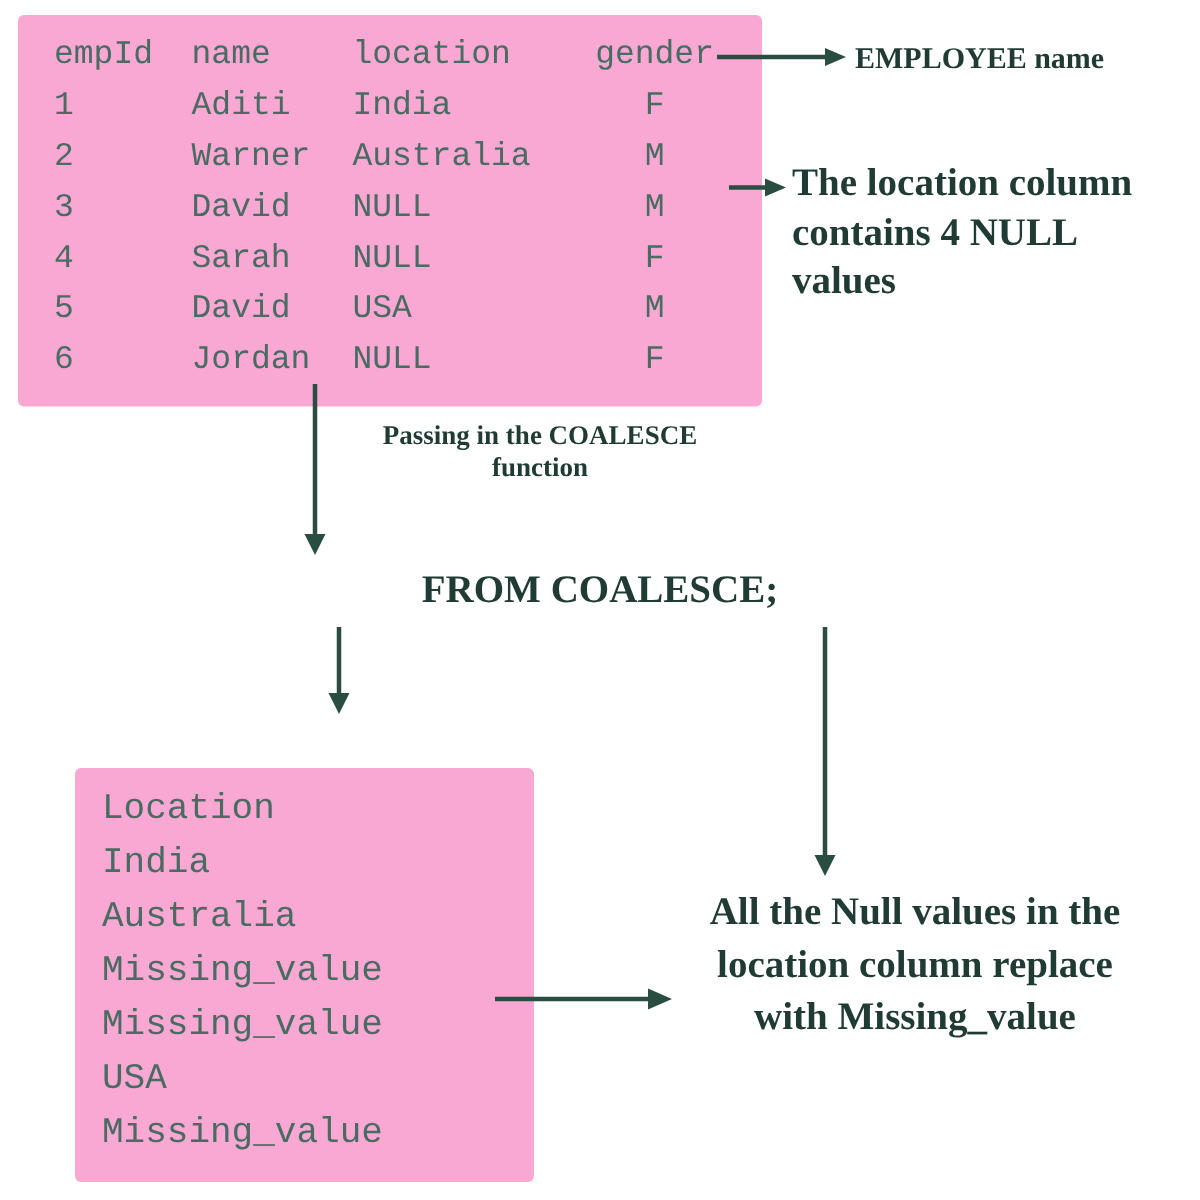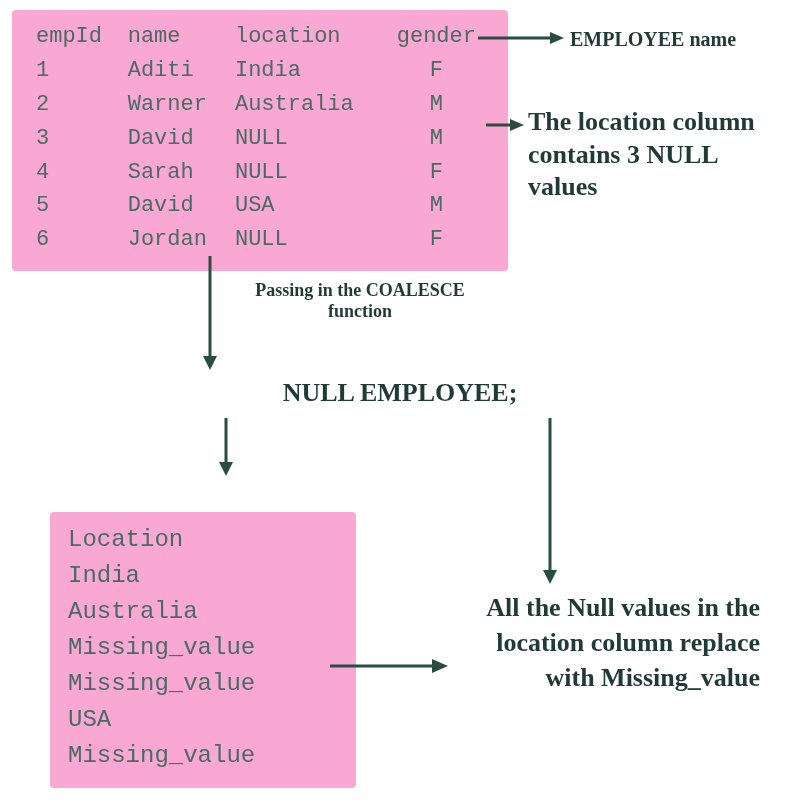--- a/index.html
+++ b/index.html
@@ -72,21 +72,21 @@
     text-align: center;
     line-height: 1.45;
   }
 
   #label-result-annotation {
     top: 590px;
     left: 460px;
     width: 300px;
     font-size: 26px;
     line-height: 1.35;
-    text-align: right;
+    text-align: center;
   }
 
   svg.arrow { position: absolute; overflow: visible; }
   svg.arrow line, svg.arrow path { stroke: #2a4d42; stroke-width: 3; fill: none; }
   svg.arrow .head { fill: #2a4d42; stroke: none; }
 </style>
 </head>
 <body>
 
 <div id="employee-table" class="table-box mono">
@@ -143,30 +143,30 @@
 <svg class="arrow" style="left:478px; top:28px; width:90px; height:20px;">
   <line x1="0" y1="10" x2="72" y2="10"></line>
   <polygon class="head" points="72,4 86,10 72,16"></polygon>
 </svg>
 <div id="label-employee-table" class="label">EMPLOYEE name</div>
 
 <svg class="arrow" style="left:486px; top:116px; width:40px; height:18px;">
   <line x1="0" y1="9" x2="24" y2="9"></line>
   <polygon class="head" points="24,3 38,9 24,15"></polygon>
 </svg>
-<div id="label-null-annotation" class="label">The location column contains 3 NULL values</div>
+<div id="label-null-annotation" class="label">The location column contains 4 NULL values</div>
 
 <svg class="arrow" style="left:200px; top:256px; width:20px; height:116px;">
   <line x1="10" y1="0" x2="10" y2="100"></line>
   <polygon class="head" points="3,100 10,114 17,100"></polygon>
 </svg>
 <div id="label-passing" class="label">Passing in the COALESCE function</div>
 
 <div id="sql-text">
-  <div>NULL EMPLOYEE;</div>
+  <div>FROM COALESCE;</div>
 </div>
 
 <svg class="arrow" style="left:216px; top:418px; width:20px; height:60px;">
   <line x1="10" y1="0" x2="10" y2="44"></line>
   <polygon class="head" points="3,44 10,58 17,44"></polygon>
 </svg>
 <div id="label-output" class="label">OUTPUT</div>
 
 <svg class="arrow" style="left:540px; top:418px; width:20px; height:168px;">
   <line x1="10" y1="0" x2="10" y2="152"></line>

